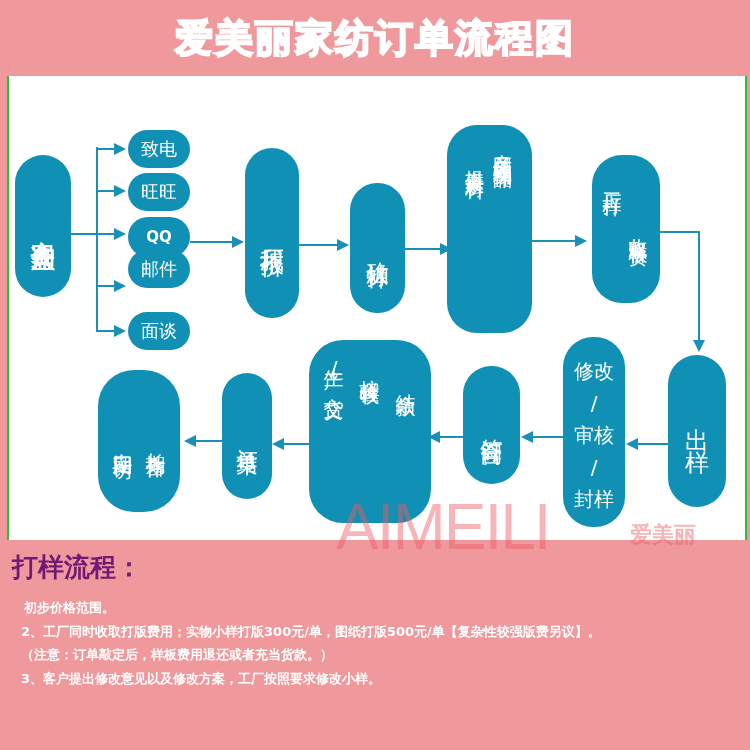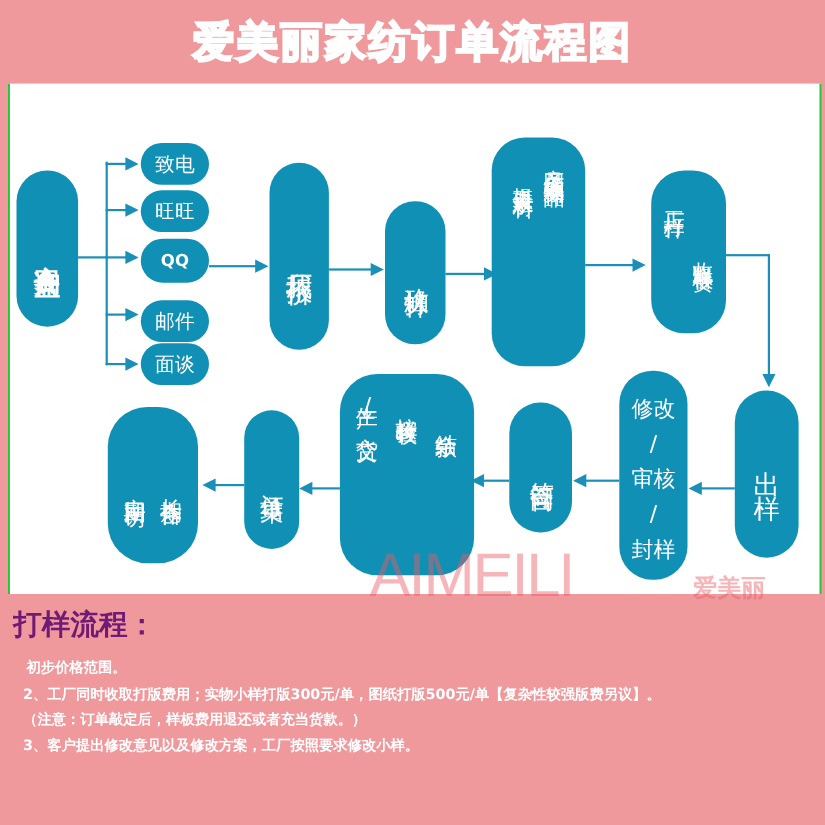--- a/index.html
+++ b/index.html
@@ -17,21 +17,21 @@
           letter-spacing:2px; white-space:nowrap; }
   .pill-h { font-size:18px; border-radius:22px; }
   .line { position:absolute; background:#1a8fb8; }
   .arrow-r { position:absolute; width:0; height:0; border-top:6px solid transparent;
              border-bottom:6px solid transparent; border-left:12px solid #1a8fb8; }
   .arrow-l { position:absolute; width:0; height:0; border-top:6px solid transparent;
              border-bottom:6px solid transparent; border-right:12px solid #1a8fb8; }
   .arrow-d { position:absolute; width:0; height:0; border-left:6px solid transparent;
              border-right:6px solid transparent; border-top:12px solid #1a8fb8; }
   .watermark { position:absolute; left:336px; top:495px; font-family:"Liberation Sans", sans-serif;
-               font-size:56px; color:rgba(233,90,100,0.45); letter-spacing:-2px; line-height:1;text-align:center; }
+               font-size:64px; color:rgba(233,90,100,0.45); letter-spacing:-2px; line-height:1;text-align:center; }
   .watermark-cn { position:absolute; left:630px; top:520px; font-size:22px; font-weight:bold;
                   color:rgba(233,90,100,0.45); }
   .section-title { position:absolute; left:12px; top:550px; font-size:26px; font-weight:bold;
                    color:#701a75; }
   .notes { position:absolute; left:24px; top:596px; width:720px; font-size:13px; font-weight:bold;
            color:#ffffff; line-height:23.5px; }
   .notes div { white-space:nowrap; }
 </style>
 </head>
 <body>
@@ -53,21 +53,21 @@
 <div class="line" style="left:96px;top:233px;width:20px;height:2px;"></div>
 <div class="arrow-r" style="left:114px;top:228px;"></div>
 <div class="line" style="left:96px;top:285px;width:20px;height:2px;"></div>
 <div class="arrow-r" style="left:114px;top:280px;"></div>
 <div class="line" style="left:96px;top:330px;width:20px;height:2px;"></div>
 <div class="arrow-r" style="left:114px;top:325px;"></div>
 
 <div class="node pill-h" style="left:128px;top:130px;width:62px;height:38px;">致电</div>
 <div class="node pill-h" style="left:128px;top:173px;width:62px;height:38px;">旺旺</div>
 <div class="node pill-h" style="left:128px;top:217px;width:62px;height:40px;font-weight:bold;font-size:15px;">QQ</div>
-<div class="node pill-h" style="left:128px;top:273px;width:62px;height:38px;">邮件</div>
+<div class="node pill-h" style="left:128px;top:250px;width:62px;height:38px;">邮件</div>
 <div class="node pill-h" style="left:128px;top:312px;width:62px;height:38px;">面谈</div>
 
 <div class="line" style="left:190px;top:241px;width:44px;height:2px;"></div>
 <div class="arrow-r" style="left:232px;top:236px;"></div>
 
 <div class="node vcol" style="left:245px;top:148px;width:54px;height:170px;border-radius:27px;font-size:24px;line-height:30px;">我厂报价</div>
 <div class="line" style="left:299px;top:244px;width:40px;height:2px;"></div>
 <div class="arrow-r" style="left:337px;top:239px;"></div>
 
 <div class="node vcol" style="left:350px;top:183px;width:55px;height:130px;border-radius:27px;font-size:22px;line-height:28px;">确认打样</div>

